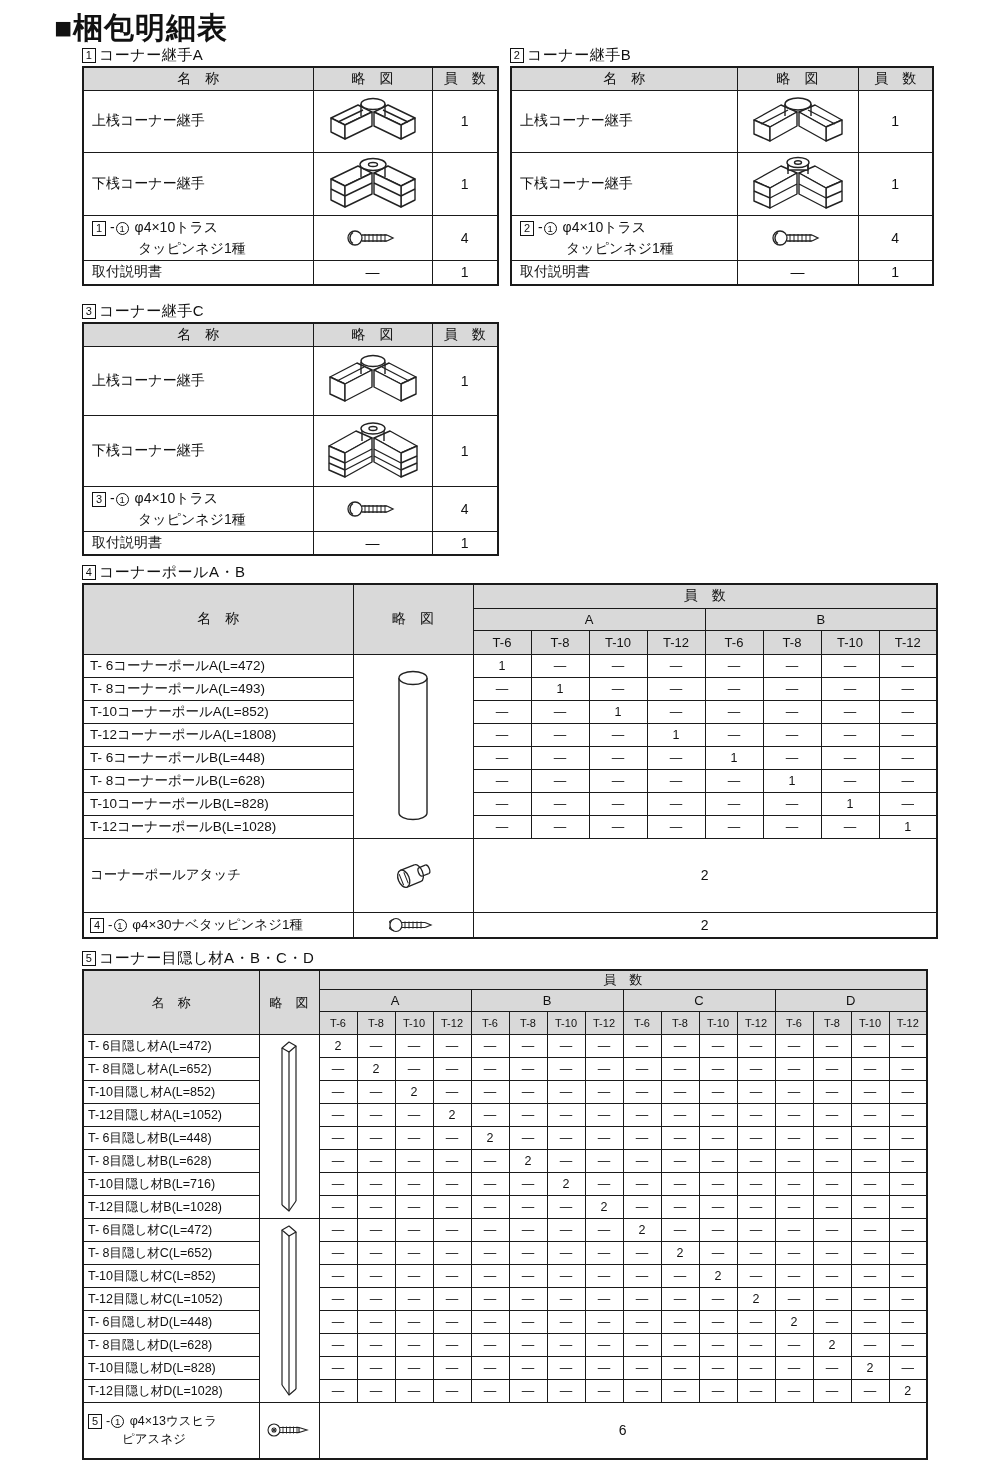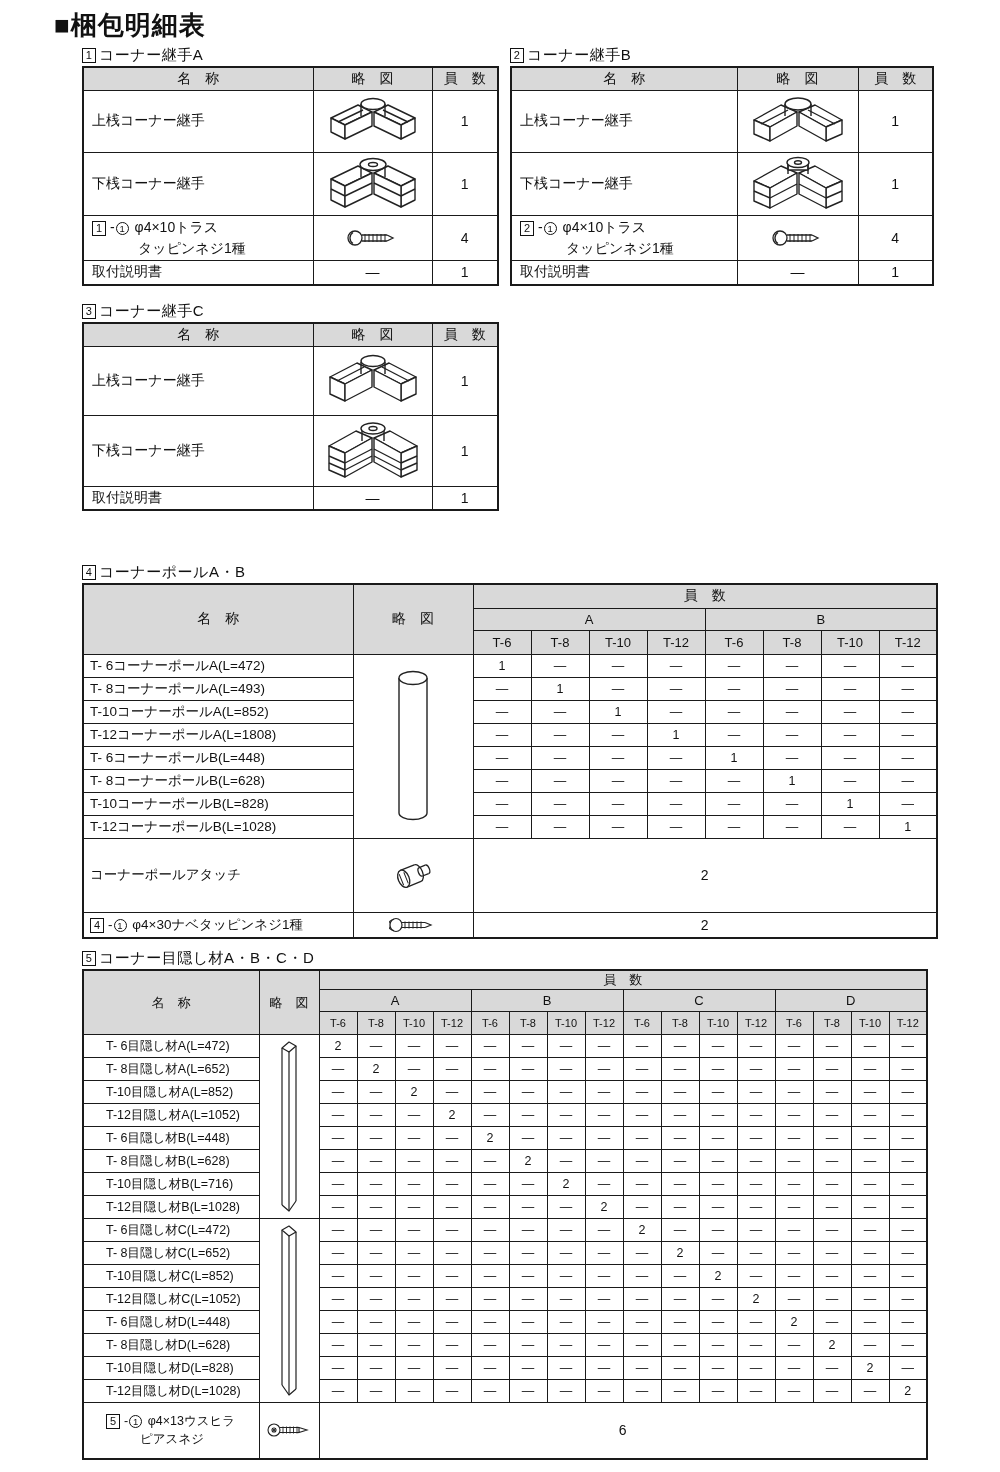--- a/index.html
+++ b/index.html
@@ -1,35 +1,35 @@
 <!DOCTYPE html>
 <html><head>
 <meta charset="utf-8">
 <style>
 *{margin:0;padding:0;box-sizing:border-box}
 html,body{background:#fff}
 body{width:1000px;height:1472px;position:relative;font-family:"Liberation Sans","DejaVu Sans",sans-serif;color:#111;overflow:hidden}
-.page-title{position:absolute;left:54px;top:8px;font-size:26px;font-weight:bold;letter-spacing:1px}
+.page-title{position:absolute;left:54px;top:8px;font-size:30px;font-weight:bold;letter-spacing:1px}
 .sec{position:absolute}
 .sec-label{height:22px;display:flex;align-items:center;font-size:15px;letter-spacing:.5px}
 .boxnum{display:inline-flex;align-items:center;justify-content:center;border:1.5px solid #111;min-width:14px;height:15px;font-size:11px;line-height:1;padding:0 1px;margin-right:3px;background:#fff}
 .circnum{display:inline-flex;align-items:center;justify-content:center;border:1.2px solid #111;border-radius:50%;width:13px;height:13px;font-size:9.5px;line-height:1;margin:0 2px 0 1px;background:#fff}
 table{border-collapse:collapse;table-layout:fixed;width:100%;border:2px solid #1a1a1a}
 th,td{border:1.4px solid #1a1a1a;overflow:hidden;vertical-align:middle}
 th{background:#d9d9d9;font-weight:normal;font-size:14px;text-align:center}
 td.nm{font-size:14px;text-align:left;padding-left:8px;white-space:nowrap}
 td.qt{font-size:14px;text-align:center}
 td.sk{text-align:center;vertical-align:middle}
 .screwnm{font-size:13.5px;line-height:1.5}
 .screwnm .l2{padding-left:46px;display:block}
 .sep{margin:0 0 0 1px}
 #t4 td.nm{font-size:13.5px;padding-left:6px}
 #t4 .th-size{font-size:13px}
 #t4 .gh{font-size:13px}
-#t5 td.nm{font-size:12.5px;padding-left:22px}
+#t5 td.nm{font-size:12.5px;padding-left:4px}
 #t5 .th-size{font-size:11px;letter-spacing:0}
 #t5 .gh{font-size:13px}
 #t5 th{font-size:13px}
 #t4-body tr,#t5-body tr{height:23px}
 #t4-body td.qt,#t5-body td.qt{font-size:12.5px}
 #t5 .screwnm{font-size:12.5px}
 #t5 .screwnm .l2{padding-left:34px}
 svg{display:block;margin:0 auto}
 </style>
 </head>
@@ -275,20 +275,38 @@
                 <line x1="94" y1="45" x2="78" y2="52"></line>
                 <line x1="78" y1="52" x2="51" y2="38"></line>
                 <path d="M39,11 V23 M61,11 V23" fill="none"></path>
                 <ellipse cx="50" cy="10.5" rx="12" ry="5.5"></ellipse>
                 <ellipse cx="50" cy="10.5" rx="4" ry="2"></ellipse>
               </g>
             </svg>
         </td>
         <td class="qt">1</td>
       </tr>
+      <tr style="height:45px">
+        <td class="nm screwnm">
+          <span class="boxnum">3</span><span class="sep">-</span><span class="circnum">1</span> <span>φ4×10トラス</span>
+          <span class="l2">タッピンネジ1種</span>
+        </td>
+        <td class="sk">
+          <svg width="52" height="18" viewBox="0 0 52 18">
+              <g fill="#fff" stroke="#222" stroke-width="1.3">
+                <circle cx="8" cy="9" r="7"></circle>
+                <path d="M6,3.5 A6.5,6.5 0 0 0 6,14.5" fill="none"></path>
+                <path d="M15,6 H40 M15,12 H40" fill="none"></path>
+                <path d="M18,5 v8 M22,5 v8 M26,5 v8 M30,5 v8 M34,5 v8 M38,5 v8" fill="none" stroke-width="1"></path>
+                <path d="M40,6 L46,9 L40,12"></path>
+              </g>
+            </svg>
+        </td>
+        <td class="qt">4</td>
+      </tr>
       <tr style="height:24px">
         <td class="nm">取付説明書</td>
         <td class="qt">—</td>
         <td class="qt">1</td>
       </tr>
     </tbody>
   </table>
 </section>
 
 <section class="sec" style="left:82px;top:561px;width:856px">

